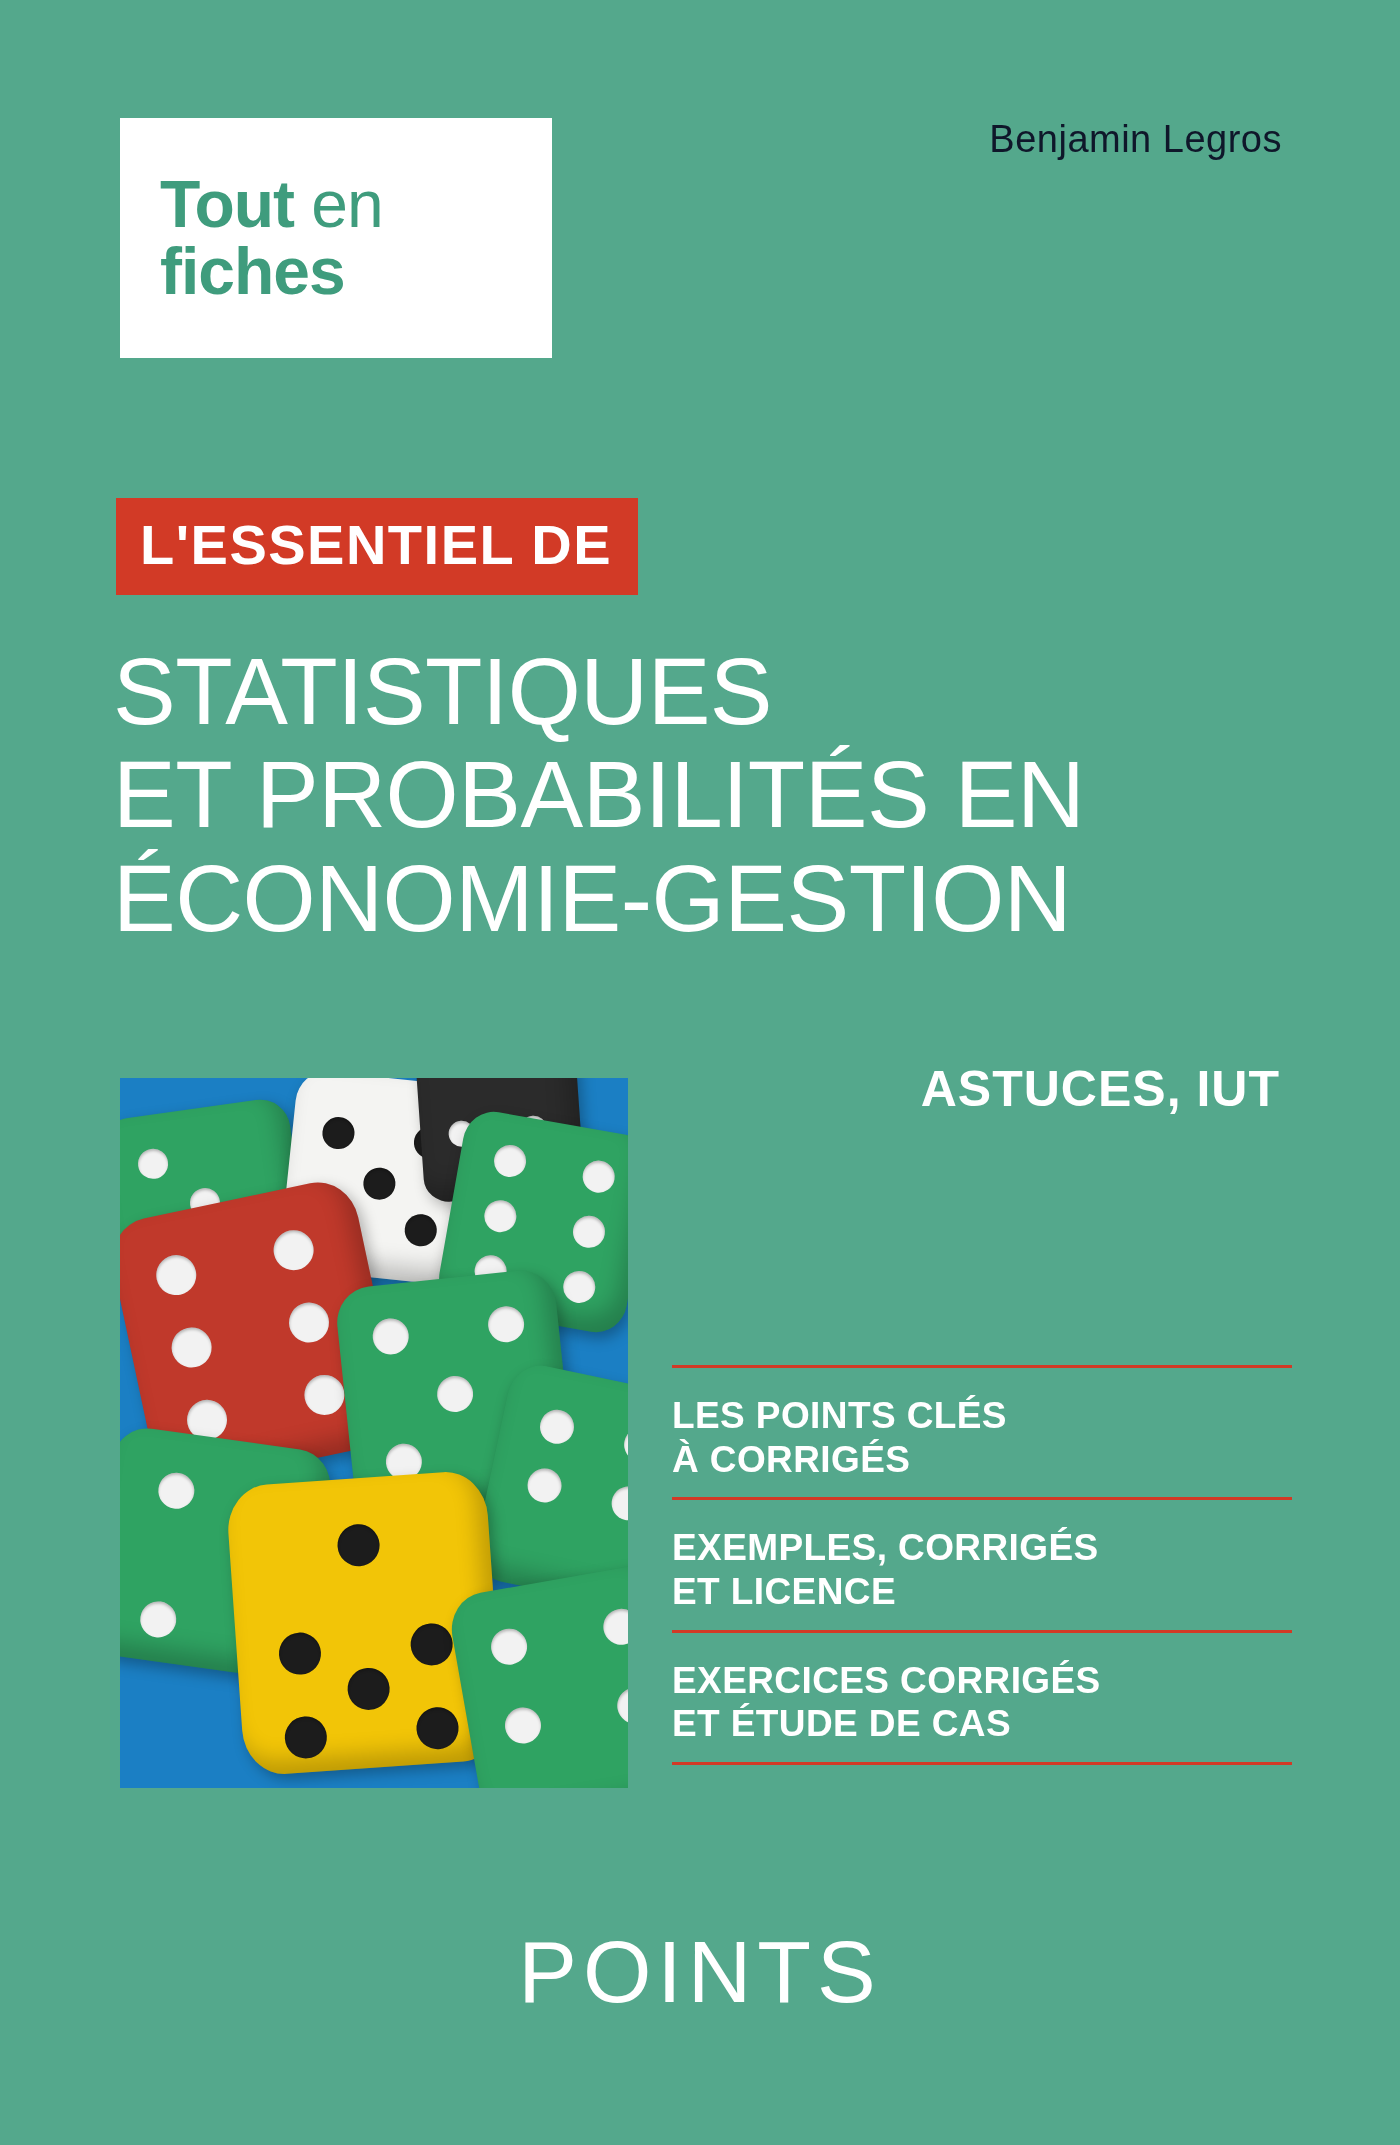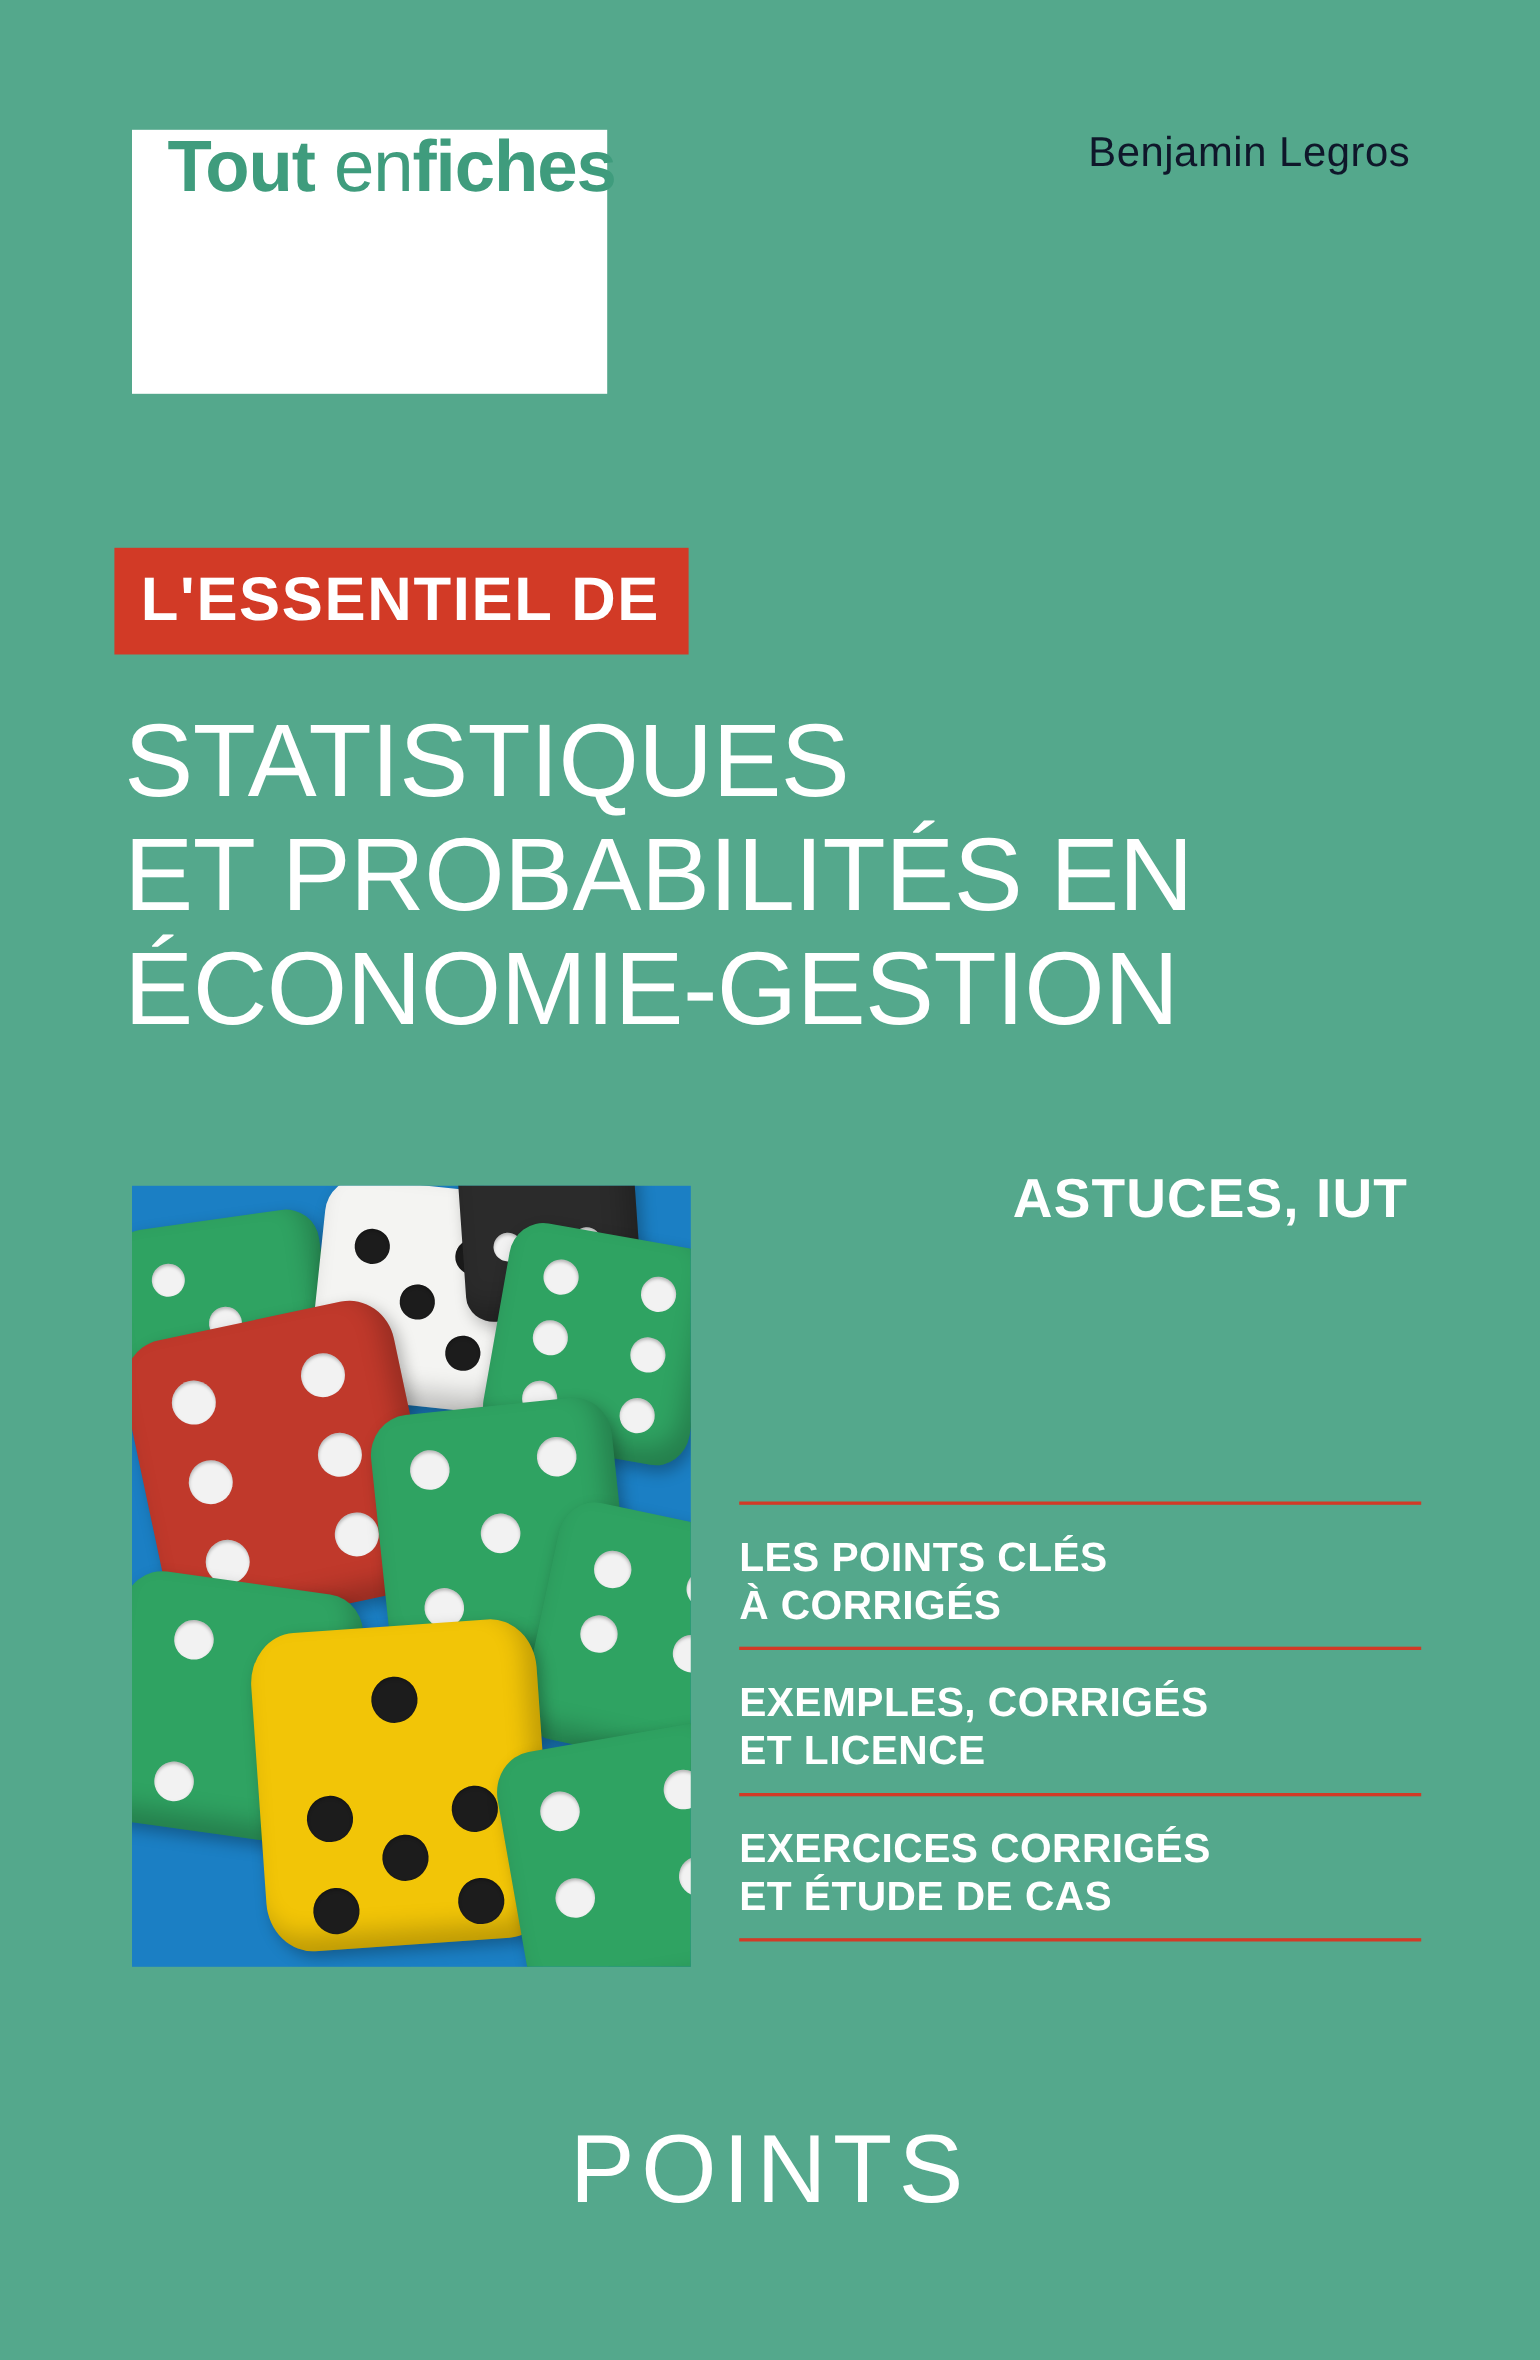--- a/index.html
+++ b/index.html
@@ -21,20 +21,21 @@
 
   
   .collection-badge {
     position: absolute;
     left: 120px;
     top: 118px;
     width: 432px;
     height: 240px;
     background: #ffffff;
     display: flex;
+    flex-direction: column;
     justify-content: center;
     padding: 0 0 0 40px;
     box-sizing: border-box;
   }
   .collection-line {
     font-size: 66px;
     line-height: 1.02;
     font-weight: 700;
     letter-spacing: -1px;
     color: #3f9c7d;
@@ -54,21 +55,21 @@
     font-size: 38px;
     font-weight: 400;
     letter-spacing: 0.5px;
     text-align: right;
     white-space: nowrap;
   }
 
   
   .essentiel {
     position: absolute;
-    left: 104px;
+    left: 116px;
     top: 498px;
     background: #d23a26;
     color: #ffffff;
     font-size: 56px;
     font-weight: 700;
     letter-spacing: 1.5px;
     padding: 14px 26px 18px 24px;
     box-sizing: border-box;
     white-space: nowrap;
   }

